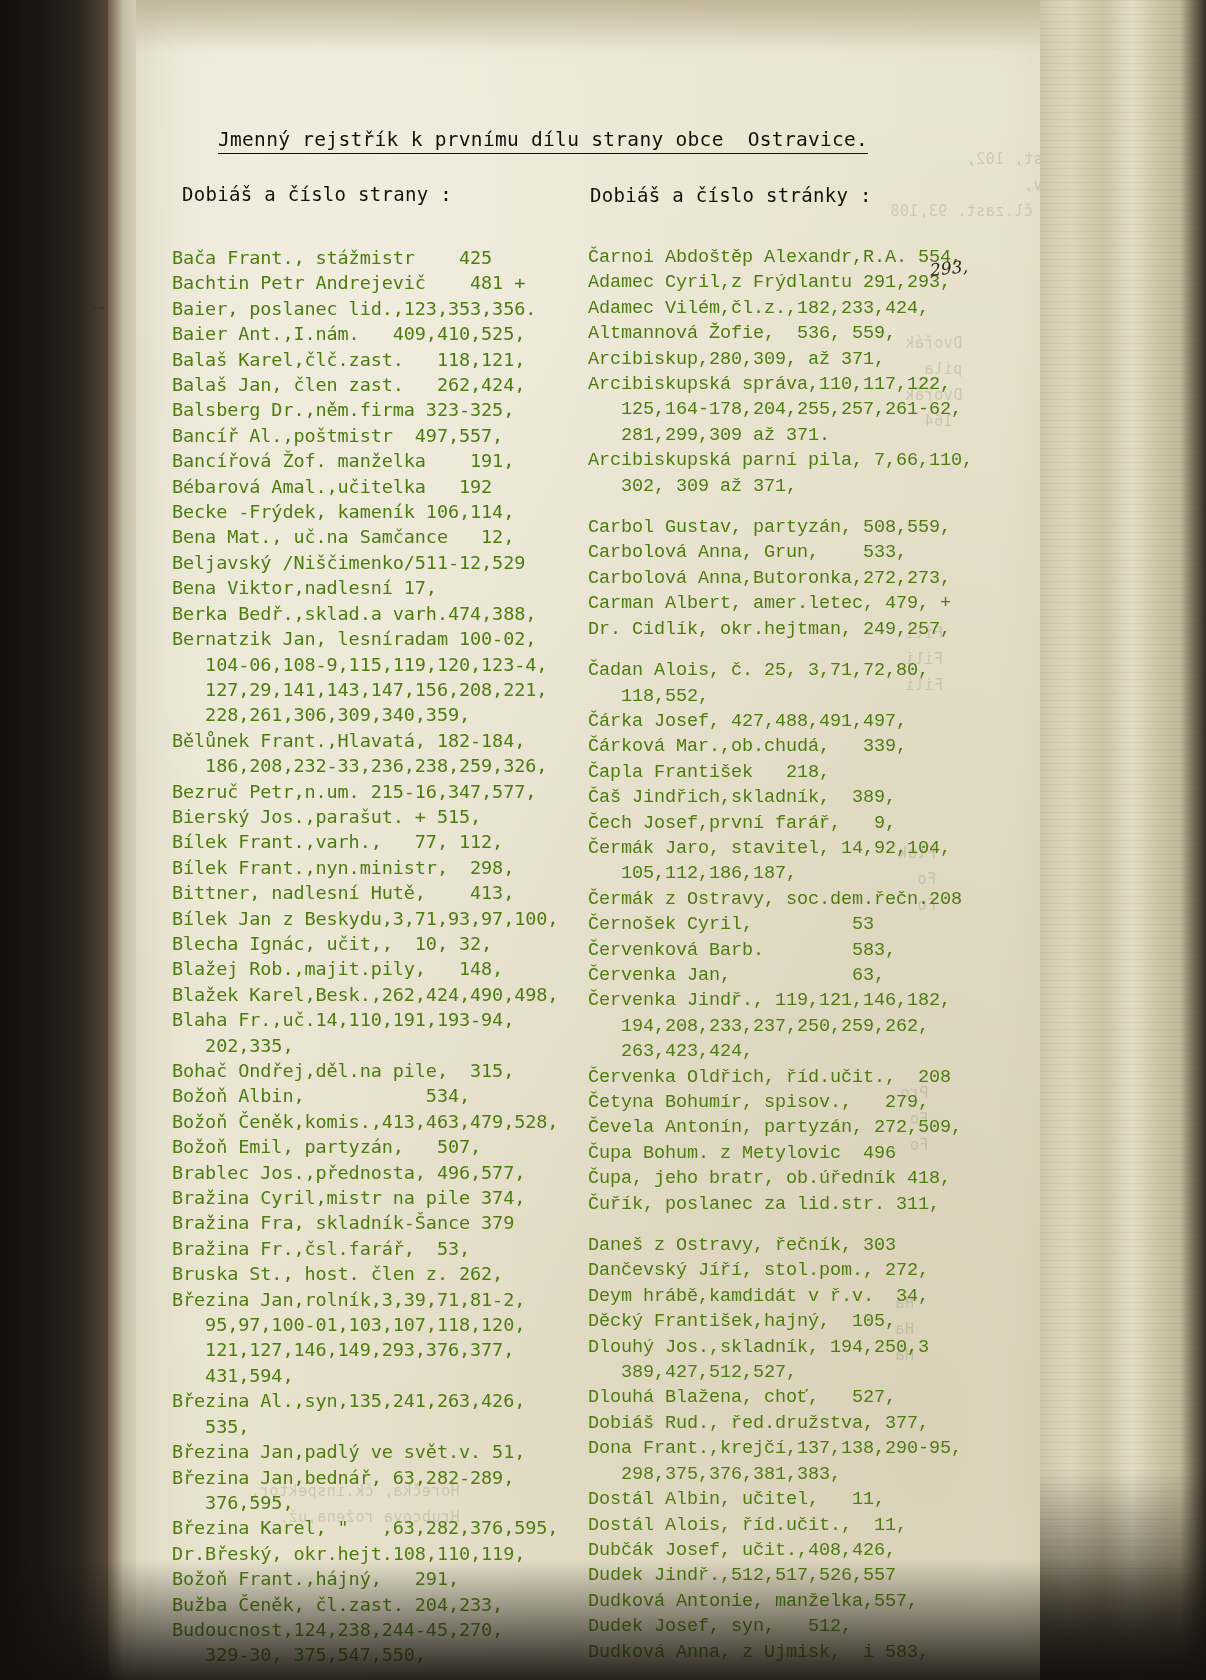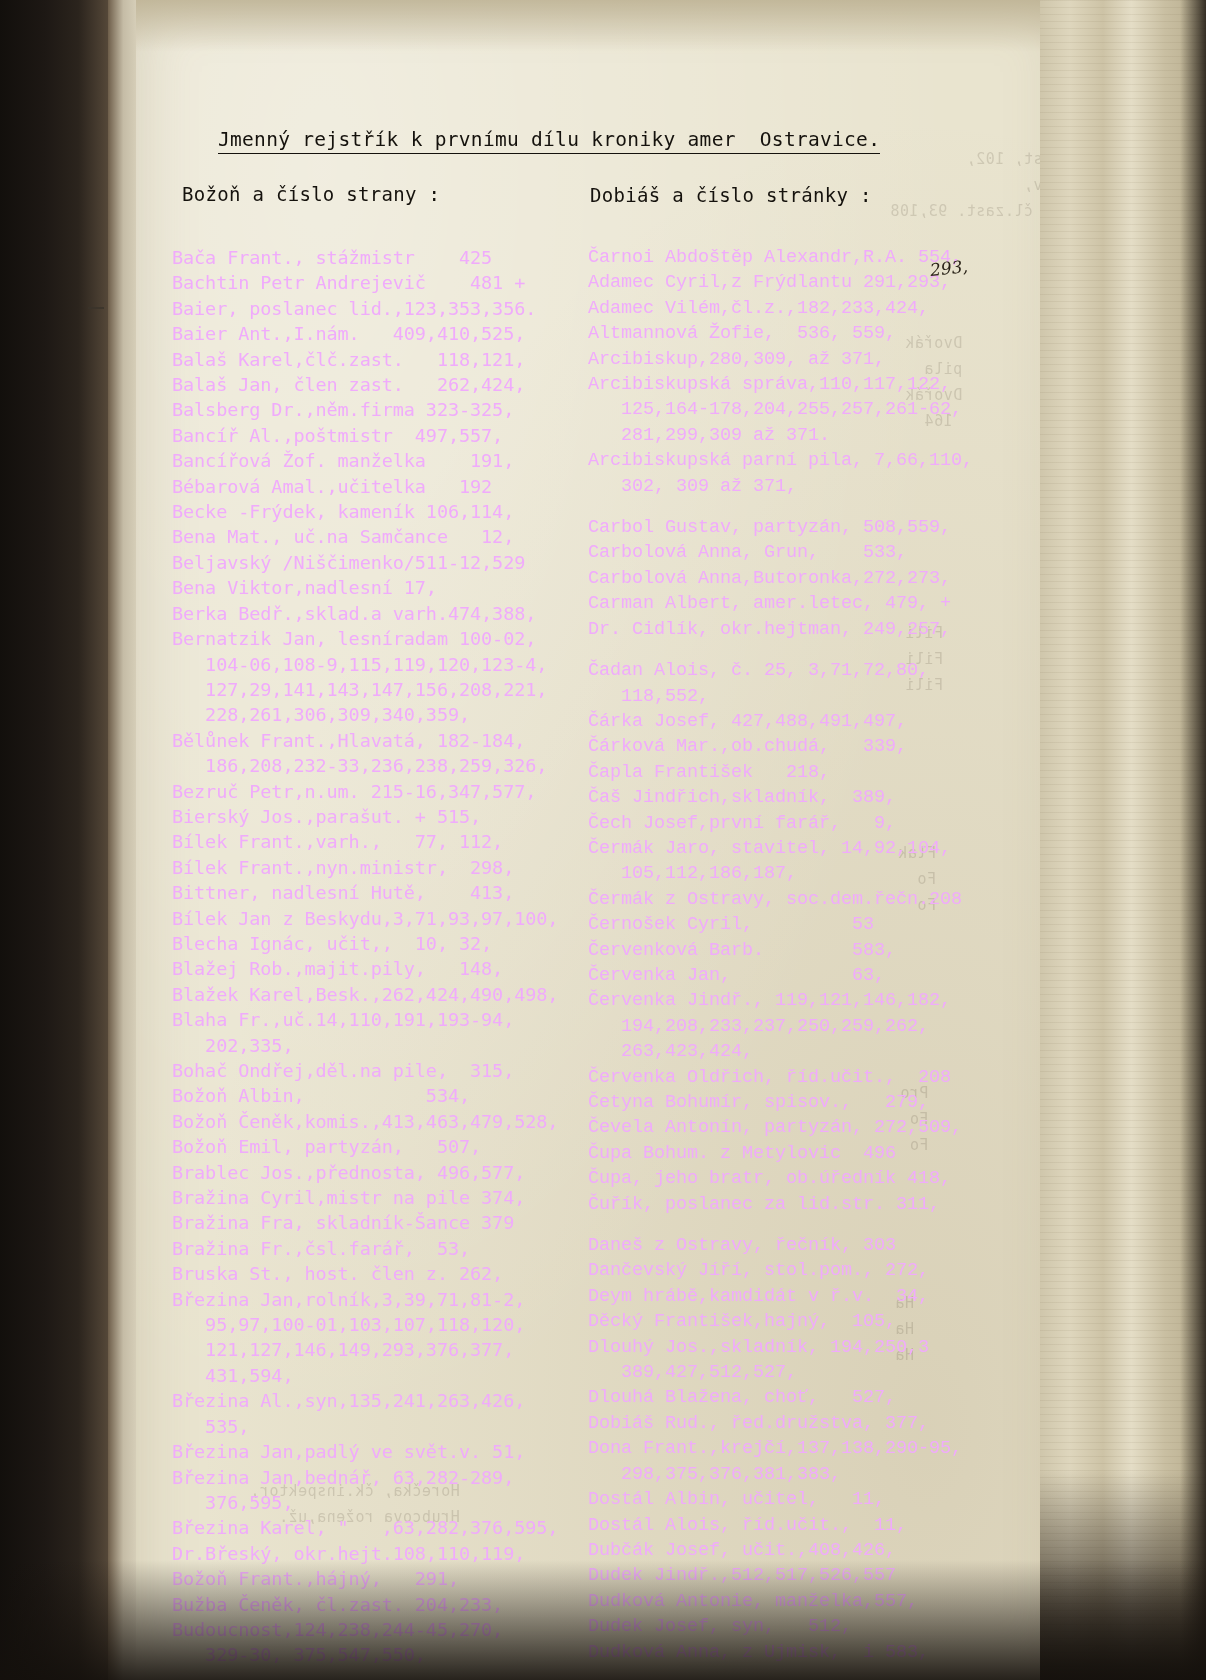--- a/index.html
+++ b/index.html
@@ -113,21 +113,21 @@
   .col-head {
     font-size: 19px;
     letter-spacing: 0.3px;
   }
   #head-left { left: 182px; top: 183px; }
   #head-right { left: 590px; top: 184px; }
   .col {
     position: absolute;
     font-size: 18.5px;
     line-height: 25.4px;
-    color: #f0abfc;
+    color: #4d7c0f;
     white-space: pre;
     letter-spacing: -0.1px;
   }
   #col-left { left: 172px; top: 245px; width: 420px; }
   #col-right { left: 588px; top: 245px; width: 460px; font-family: Liberation Mono, monospace; }
   .blank { display: block; height: 16px; }
   
   .margin-tick {
     position: absolute;
     left: 88px; top: 307px;
@@ -173,23 +173,23 @@
 Fo
 Fo</div>
   <div class="ghost" style="left:895px; top:1290px;">Ha
 Ha
 Ha</div>
   <div class="ghost" style="left:250px; top:1478px;">Horečka, čk.inspektor,
 Hrubcova rožena,už.</div>
 
   <div class="margin-tick"></div>
 
-  <div class="typed" id="title">Jmenný rejstřík k prvnímu dílu kroniky amer  Ostravice.</div>
-
-  <div class="typed col-head" id="head-left">Božoň a číslo strany :</div>
+  <div class="typed" id="title">Jmenný rejstřík k prvnímu dílu strany obce  Ostravice.</div>
+
+  <div class="typed col-head" id="head-left">Dobiáš a číslo strany :</div>
   <div class="typed col-head" id="head-right">Dobiáš a číslo stránky :</div>
 
   <div class="col" id="col-left"><div>Bača Frant., stážmistr    425</div><div>Bachtin Petr Andrejevič    481 +</div><div>Baier, poslanec lid.,123,353,356.</div><div>Baier Ant.,I.nám.   409,410,525,</div><div>Balaš Karel,člč.zast.   118,121,</div><div>Balaš Jan, člen zast.   262,424,</div><div>Balsberg Dr.,něm.firma 323-325,</div><div>Bancíř Al.,poštmistr  497,557,</div><div>Bancířová Žof. manželka    191,</div><div>Bébarová Amal.,učitelka   192</div><div>Becke -Frýdek, kameník 106,114,</div><div>Bena Mat., uč.na Samčance   12,</div><div>Beljavský /Niščimenko/511-12,529</div><div>Bena Viktor,nadlesní 17,</div><div>Berka Bedř.,sklad.a varh.474,388,</div><div>Bernatzik Jan, lesníradam 100-02,</div><div>   104-06,108-9,115,119,120,123-4,</div><div>   127,29,141,143,147,156,208,221,</div><div>   228,261,306,309,340,359,</div><div>Bělůnek Frant.,Hlavatá, 182-184,</div><div>   186,208,232-33,236,238,259,326,</div><div>Bezruč Petr,n.um. 215-16,347,577,</div><div>Bierský Jos.,parašut. + 515,</div><div>Bílek Frant.,varh.,   77, 112,</div><div>Bílek Frant.,nyn.ministr,  298,</div><div>Bittner, nadlesní Hutě,    413,</div><div>Bílek Jan z Beskydu,3,71,93,97,100,</div><div>Blecha Ignác, učit,,  10, 32,</div><div>Blažej Rob.,majit.pily,   148,</div><div>Blažek Karel,Besk.,262,424,490,498,</div><div>Blaha Fr.,uč.14,110,191,193-94,</div><div>   202,335,</div><div>Bohač Ondřej,děl.na pile,  315,</div><div>Božoň Albin,           534,</div><div>Božoň Čeněk,komis.,413,463,479,528,</div><div>Božoň Emil, partyzán,   507,</div><div>Brablec Jos.,přednosta, 496,577,</div><div>Bražina Cyril,mistr na pile 374,</div><div>Bražina Fra, skladník-Šance 379</div><div>Bražina Fr.,čsl.farář,  53,</div><div>Bruska St., host. člen z. 262,</div><div>Březina Jan,rolník,3,39,71,81-2,</div><div>   95,97,100-01,103,107,118,120,</div><div>   121,127,146,149,293,376,377,</div><div>   431,594,</div><div>Březina Al.,syn,135,241,263,426,</div><div>   535,</div><div>Březina Jan,padlý ve svět.v. 51,</div><div>Březina Jan,bednář, 63,282-289,</div><div>   376,595,</div><div>Březina Karel, "   ,63,282,376,595,</div><div>Dr.Břeský, okr.hejt.108,110,119,</div><div>Božoň Frant.,hájný,   291,</div><div>Bužba Čeněk, čl.zast. 204,233,</div><div>Budoucnost,124,238,244-45,270,</div><div>   329-30, 375,547,550,</div></div>
   <div class="col" id="col-right"><div>Čarnoi Abdoštěp Alexandr,R.A. 554,</div><div>Adamec Cyril,z Frýdlantu 291,293,</div><div>Adamec Vilém,čl.z.,182,233,424,</div><div>Altmannová Žofie,  536, 559,</div><div>Arcibiskup,280,309, až 371,</div><div>Arcibiskupská správa,110,117,122,</div><div>   125,164-178,204,255,257,261-62,</div><div>   281,299,309 až 371.</div><div>Arcibiskupská parní pila, 7,66,110,</div><div>   302, 309 až 371,</div><div class="blank"></div><div>Carbol Gustav, partyzán, 508,559,</div><div>Carbolová Anna, Grun,    533,</div><div>Carbolová Anna,Butoronka,272,273,</div><div>Carman Albert, amer.letec, 479, +</div><div>Dr. Cidlík, okr.hejtman, 249,257,</div><div class="blank"></div><div>Čadan Alois, č. 25, 3,71,72,80,</div><div>   118,552,</div><div>Čárka Josef, 427,488,491,497,</div><div>Čárková Mar.,ob.chudá,   339,</div><div>Čapla František   218,</div><div>Čaš Jindřich,skladník,  389,</div><div>Čech Josef,první farář,   9,</div><div>Čermák Jaro, stavitel, 14,92,104,</div><div>   105,112,186,187,</div><div>Čermák z Ostravy, soc.dem.řečn.208</div><div>Černošek Cyril,         53</div><div>Červenková Barb.        583,</div><div>Červenka Jan,           63,</div><div>Červenka Jindř., 119,121,146,182,</div><div>   194,208,233,237,250,259,262,</div><div>   263,423,424,</div><div>Červenka Oldřich, říd.učit.,  208</div><div>Četyna Bohumír, spisov.,   279,</div><div>Čevela Antonín, partyzán, 272,509,</div><div>Čupa Bohum. z Metylovic  496</div><div>Čupa, jeho bratr, ob.úředník 418,</div><div>Čuřík, poslanec za lid.str. 311,</div><div class="blank"></div><div>Daneš z Ostravy, řečník, 303</div><div>Dančevský Jíří, stol.pom., 272,</div><div>Deym hrábě,kamdidát v ř.v.  34,</div><div>Děcký František,hajný,  105,</div><div>Dlouhý Jos.,skladník, 194,250,3</div><div>   389,427,512,527,</div><div>Dlouhá Blažena, choť,   527,</div><div>Dobiáš Rud., řed.družstva, 377,</div><div>Dona Frant.,krejčí,137,138,290-95,</div><div>   298,375,376,381,383,</div><div>Dostál Albin, učitel,   11,</div><div>Dostál Alois, říd.učit.,  11,</div><div>Dubčák Josef, učit.,408,426,</div><div>Dudek Jindř.,512,517,526,557</div><div>Dudková Antonie, manželka,557,</div><div>Dudek Josef, syn,   512,</div><div>Dudková Anna, z Ujmisk,  i 583,</div></div>
 
   <div class="handwrite" style="left:930px; top:258px;">293,</div>
 
   <div class="edge-stack"></div>
   <div class="edge-dark-bottom"></div>
   <div class="edge-dark-right"></div>

